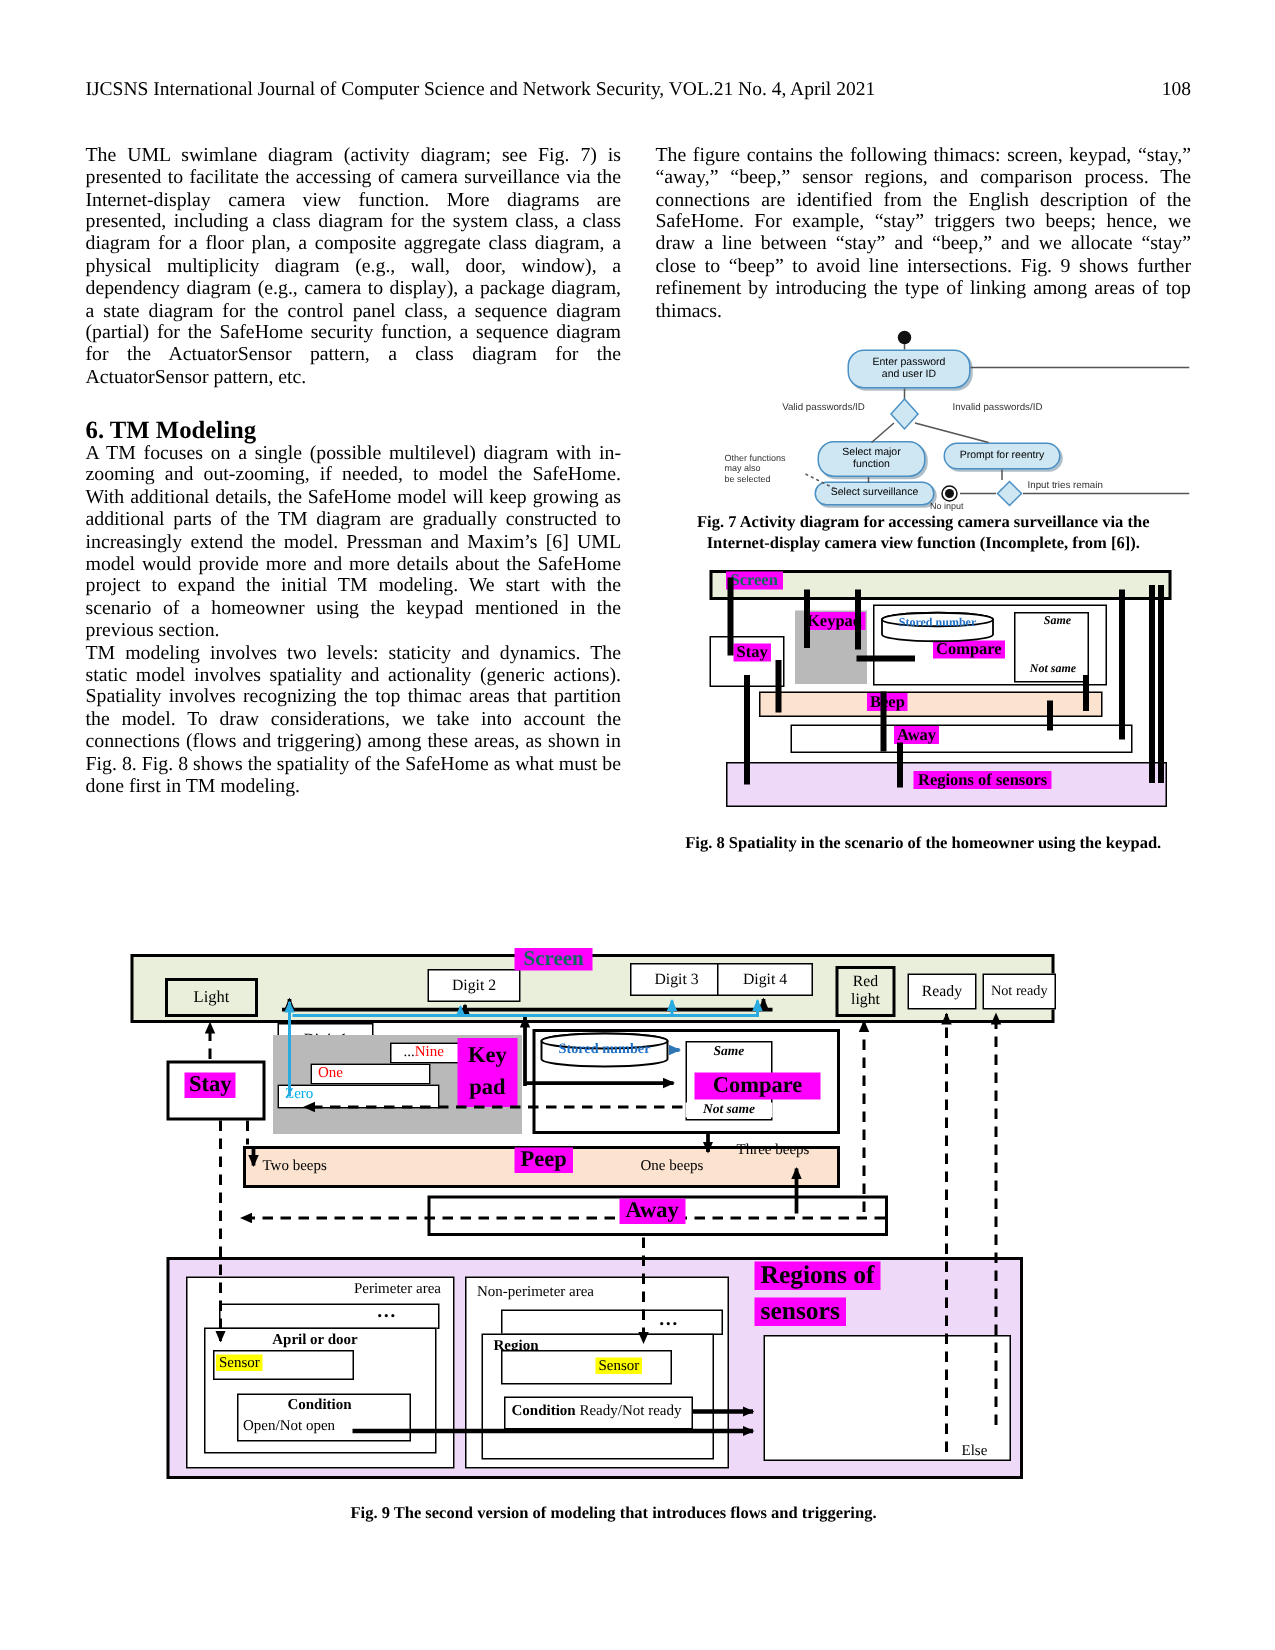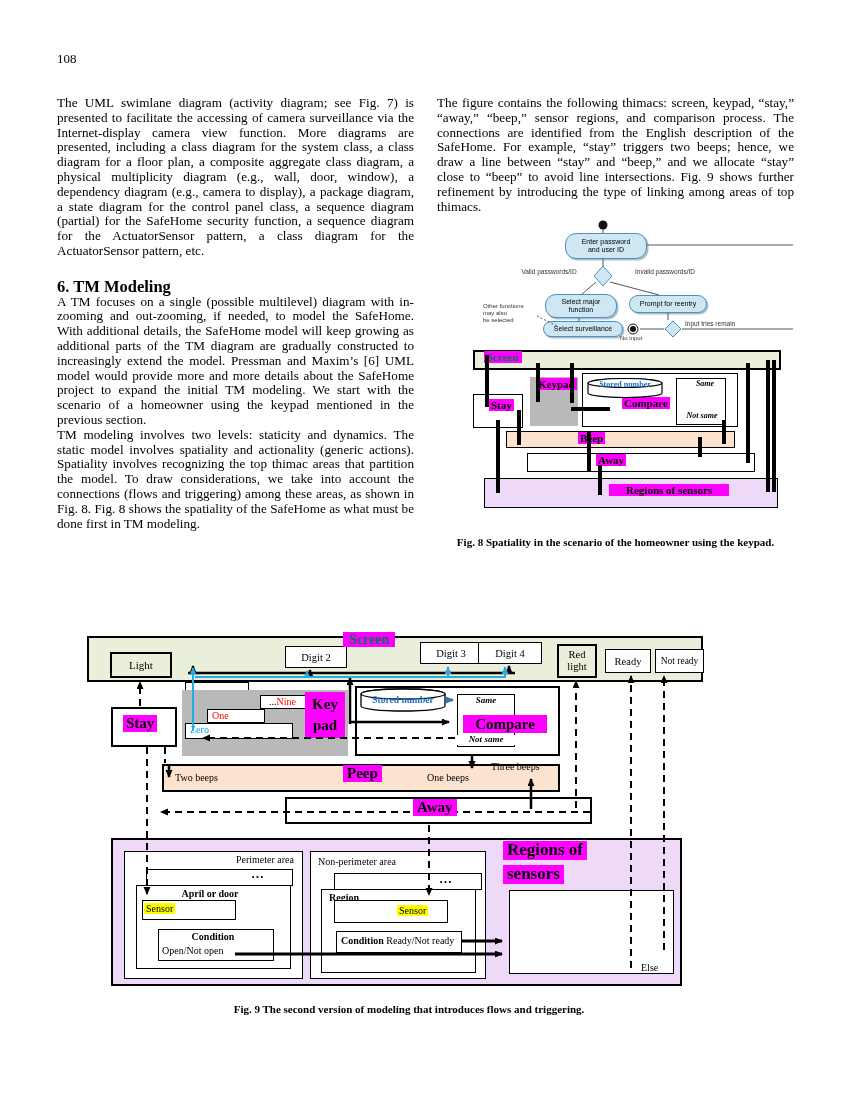--- a/index.html
+++ b/index.html
@@ -31,20 +31,21 @@
   .fig9{position:absolute;left:85px;top:632px;width:620px;height:358px;font-size:10px;}
   .svglayer{position:absolute;left:0;top:0;pointer-events:none;z-index:6;}
   .ylw{background:#ffff00;}
 </style>
 </head>
 <body>
 
 <div class="page">
 
   <div class="hdr">
+    <span>IJCSNS International Journal of Computer Science and Network Security, VOL.21 No. 4, April 2021</span>
     <span>108</span>
   </div>
 
   <div class="col col-left">
     <p>The UML swimlane diagram (activity diagram; see Fig. 7) is presented to facilitate the accessing of camera surveillance via the Internet-display camera view function. More diagrams are presented, including a class diagram for the system class, a class diagram for a floor plan, a composite aggregate class diagram, a physical multiplicity diagram (e.g., wall, door, window), a dependency diagram (e.g., camera to display), a package diagram, a state diagram for the control panel class, a sequence diagram (partial) for the SafeHome security function, a sequence diagram for the ActuatorSensor pattern, a class diagram for the ActuatorSensor pattern, etc.</p>
     <div class="sect">6. TM Modeling</div>
     <p class="mt10">A TM focuses on a single (possible multilevel) diagram with in-zooming and out-zooming, if needed, to model the SafeHome. With additional details, the SafeHome model will keep growing as additional parts of the TM diagram are gradually constructed to increasingly extend the model. Pressman and Maxim’s [6] UML model would provide more and more details about the SafeHome project to expand the initial TM modeling. We start with the scenario of a homeowner using the keypad mentioned in the previous section.</p>
     <p class="mt26">TM modeling involves two levels: staticity and dynamics. The static model involves spatiality and actionality (generic actions). Spatiality involves recognizing the top thimac areas that partition the model. To draw considerations, we take into account the connections (flows and triggering) among these areas, as shown in Fig. 8. Fig. 8 shows the spatiality of the SafeHome as what must be done first in TM modeling.</p>
   </div>
 
@@ -78,20 +79,21 @@
       <div class="node pre" style="left:64px;top:75px;width:72px;height:24px;">Select major
 function</div>
       <div class="node" style="left:148px;top:76px;width:78px;height:18px;">Prompt for reentry</div>
       <div class="flab pre" style="left:2px;top:84px;width:58px;font-size:6px;">Other functions
 may also
 be selected</div>
       <div class="node" style="left:62px;top:102px;width:80px;height:16px;">Select surveillance</div>
       <div class="flab" style="left:139px;top:116px;width:40px;font-size:6px;">No input</div>
       <div class="flab" style="left:204px;top:101px;width:80px;">Input tries remain</div>
     </div>
+    <div class="caption">Fig. 7 Activity diagram for accessing camera surveillance via the Internet-display camera view function (Incomplete, from [6]).</div>
 
     <div class="fig8">
 
       <div class="bx2" style="left:20px;top:2px;width:308px;height:20px;background:#e9efda;"></div>
       <div class="lbl mag" style="left:31px;top:3px;padding:0 3px;color:#0d6b5e;">Screen</div>
       <div class="abs" style="left:77px;top:29px;width:48px;height:49px;background:#b9b9b9;"></div>
       <div class="lbl mag" style="left:83px;top:30px;padding:0 2px;">Keypad</div>
       <div class="bx" style="left:20px;top:46px;width:50px;height:34px;"></div>
       <div class="lbl mag" style="left:36px;top:51px;padding:0 2px;">Stay</div>
       <div class="bx" style="left:129px;top:25px;width:156px;height:54px;"></div>
@@ -102,58 +104,58 @@
       </svg>
       <div class="lbl" style="left:137px;top:33px;width:70px;text-align:center;font-size:8px;font-weight:bold;color:#1f6fc4;z-index:7;">Stored number</div>
       <div class="lbl it" style="left:235px;top:32px;width:34px;text-align:center;font-size:8px;font-weight:bold;">Same</div>
       <div class="lbl mag" style="left:169px;top:49px;padding:0 2px;">Compare</div>
       <div class="lbl it" style="left:226px;top:64px;width:46px;text-align:center;font-size:8px;font-weight:bold;">Not same</div>
       <div class="bx" style="left:53px;top:83px;width:229px;height:17px;background:#fbe3d0;"></div>
       <div class="lbl mag" style="left:125px;top:84px;padding:0 2px;">Beep</div>
       <div class="bx" style="left:74px;top:105px;width:228px;height:19px;"></div>
       <div class="lbl mag" style="left:143px;top:106px;padding:0 2px;">Away</div>
       <div class="bx" style="left:31px;top:130px;width:294px;height:30px;background:#eed9f8;"></div>
-      <div class="lbl mag" style="left:156px;top:136px;padding:0 17px;">Regions of sensors</div>
+      <div class="lbl mag" style="left:156px;top:136px;padding:0 3px;">Regions of sensors</div>
 
       <div class="bar" style="left:32px;top:7px;height:52px;"></div>
       <div class="bar" style="left:83px;top:15px;height:39px;"></div>
       <div class="bar" style="left:117px;top:15px;height:40px;"></div>
       <div class="bar" style="left:64px;top:62px;height:35px;"></div>
       <div class="bar" style="left:43px;top:72px;height:73px;"></div>
       <div class="bar" style="left:134px;top:83px;height:40px;"></div>
       <div class="bar" style="left:145px;top:117px;height:30px;"></div>
       <div class="bar" style="left:245px;top:89px;height:20px;"></div>
       <div class="bar" style="left:269px;top:72px;height:24px;"></div>
       <div class="bar" style="left:293px;top:15px;height:100px;"></div>
       <div class="bar" style="left:313px;top:12px;height:132px;"></div>
       <div class="bar" style="left:319px;top:12px;height:132px;"></div>
       <div class="abs" style="left:118px;top:59px;width:39px;height:4px;background:#000;"></div>
     </div>
-    <div class="caption" style="margin-top:14px;">Fig. 8 Spatiality in the scenario of the homeowner using the keypad.</div>
+    <div class="caption" style="margin-top:4px;">Fig. 8 Spatiality in the scenario of the homeowner using the keypad.</div>
   </div>
 
   <div class="fig9">
 
     <div class="bx2" style="left:2px;top:4px;width:616px;height:46px;background:#e9efda;"></div>
     <div class="lbl mag" style="left:258px;top:0px;padding:0 6px;font-size:14px;color:#0d6b5e;z-index:2;">Screen</div>
     <div class="bx2 ctr" style="left:25px;top:20px;width:62px;height:26px;font-size:11px;">Light</div>
     <div class="bx ctr" style="left:100px;top:10px;width:64px;height:22px;font-size:10.5px;margin-top:40px;">Digit 1</div>
     <div class="bx ctr" style="left:200px;top:14px;width:62px;height:22px;font-size:10.5px;">Digit 2</div>
     <div class="bx ctr" style="left:335px;top:10px;width:62px;height:22px;font-size:10.5px;">Digit 3</div>
     <div class="bx ctr" style="left:393px;top:10px;width:64px;height:22px;font-size:10.5px;">Digit 4</div>
     <div class="bx2 ctr" style="left:472px;top:12px;width:40px;height:34px;font-size:10.5px;line-height:1.1;">Red light</div>
     <div class="bx ctr" style="left:520px;top:17px;width:46px;height:24px;font-size:10.5px;">Ready</div>
     <div class="bx ctr" style="left:570px;top:17px;width:49px;height:24px;font-size:9.5px;">Not ready</div>
 
     <div class="bx2" style="left:26px;top:75px;width:66px;height:40px;"></div>
     <div class="lbl mag" style="left:38px;top:83px;padding:0 3px;font-size:15px;">Stay</div>
 
     <div class="abs" style="left:97px;top:58px;width:166px;height:66px;background:#b9b9b9;"></div>
     <div class="bx" style="left:130px;top:63px;width:66px;height:14px;font-size:10px;padding-left:8px;margin-left:45px;"><span>...</span><span style="color:#ff0000;">Nine</span></div>
-    <div class="bx" style="left:122px;top:77px;width:58px;height:14px;font-size:10px;padding-left:4px;color:#ff0000;">One</div>
+    <div class="bx" style="left:122px;top:77px;width:80px;height:14px;font-size:10px;padding-left:4px;color:#ff0000;">One</div>
     <div class="bx" style="left:100px;top:91px;width:108px;height:16px;font-size:10px;padding-left:4px;color:#00aeef;">Zero</div>
     <div class="lbl mag pre ctr" style="left:220px;top:60px;width:40px;height:46px;font-size:15px;line-height:1.4;">Key
 pad</div>
 
     <div class="bx2" style="left:270px;top:54px;width:205px;height:70px;"></div>
     <div class="bx" style="left:372px;top:62px;width:58px;height:53px;"></div>
     <div class="lbl it" style="left:376px;top:64px;width:50px;text-align:center;font-size:9px;font-weight:bold;">Same</div>
     <div class="lbl mag ctr" style="left:378px;top:83px;width:84px;height:18px;font-size:15px;z-index:3;">Compare</div>
     <div class="lbl it" style="left:372px;top:103px;width:58px;text-align:center;font-size:9px;font-weight:bold;background:#fff;z-index:3;">Not same</div>
     <svg class="svglayer" width="620" height="358" style="z-index:2;">

